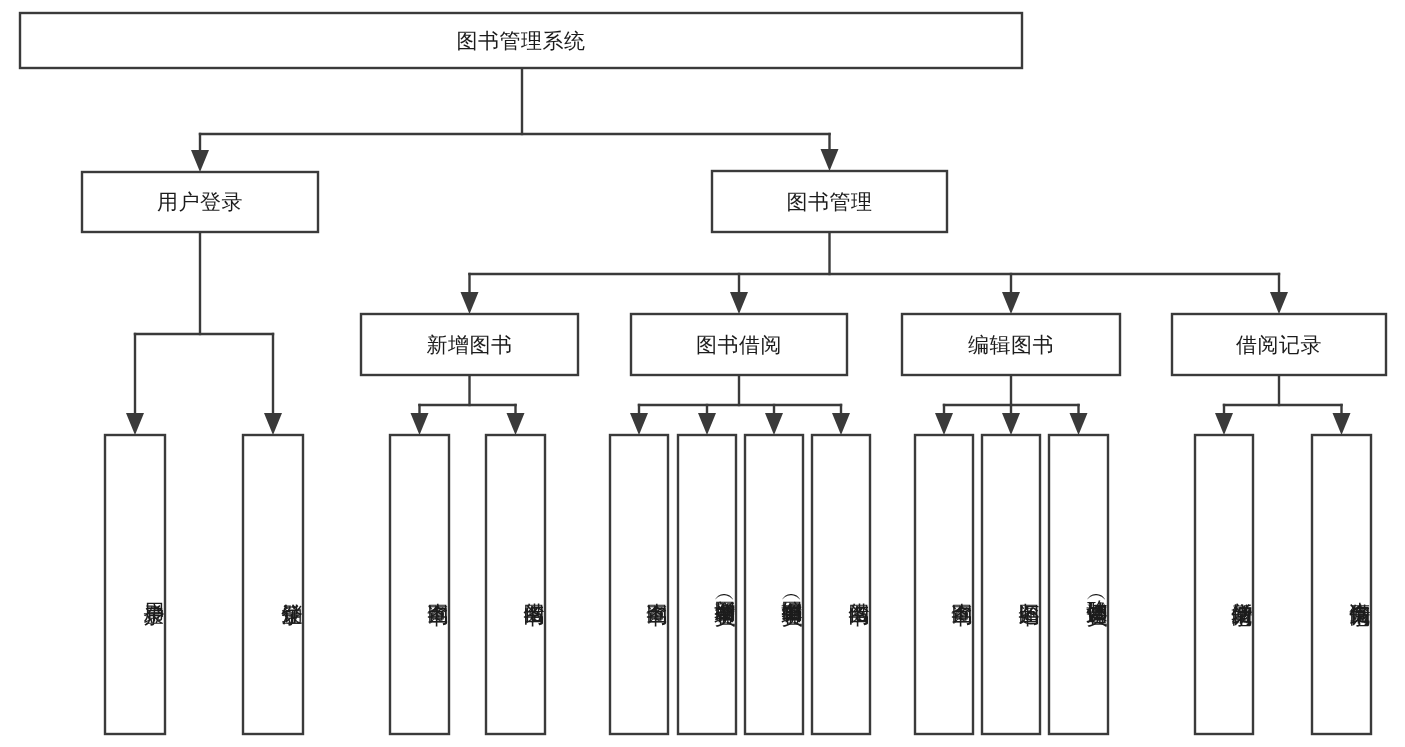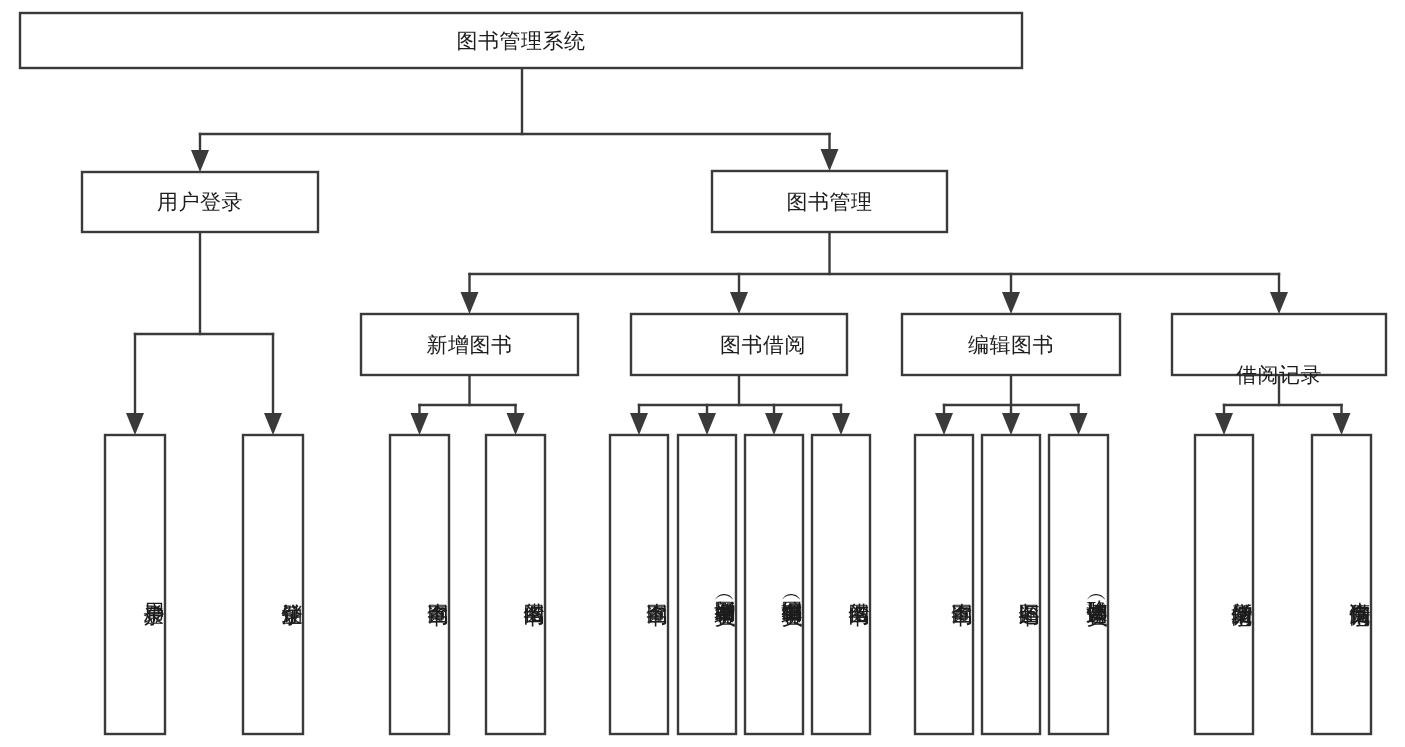--- a/index.html
+++ b/index.html
@@ -162,23 +162,23 @@
         <rect x="1195" y="435" width="58" height="299" class="node-box"></rect>
         <rect x="1312" y="435" width="59" height="299" class="node-box"></rect>
       </g>
   </svg>
 
   <div id="label-layer">
       <div class="node-label-h" style="left: 20px; top: 13px; width: 1002px; height: 55px;">图书管理系统</div>
       <div class="node-label-h" style="left: 82px; top: 172px; width: 236px; height: 60px;">用户登录</div>
       <div class="node-label-h" style="left: 712px; top: 171px; width: 235px; height: 61px;">图书管理</div>
       <div class="node-label-h" style="left: 361px; top: 314px; width: 217px; height: 61px;">新增图书</div>
-      <div class="node-label-h" style="left: 631px; top: 314px; width: 216px; height: 61px; margin-left: 24px;">图书借阅</div>
+      <div class="node-label-h" style="left: 631px; top: 314px; width: 216px; height: 61px;">图书借阅</div>
       <div class="node-label-h" style="left: 902px; top: 314px; width: 218px; height: 61px;">编辑图书</div>
-      <div class="node-label-h" style="left: 1172px; top: 314px; width: 214px; height: 61px; margin-top: 30px;">借阅记录</div>
+      <div class="node-label-h" style="left: 1172px; top: 314px; width: 214px; height: 61px;">借阅记录</div>
       <div class="node-label-v" style="left: 105px; top: 435px; width: 60px; height: 299px;">用户登录</div>
       <div class="node-label-v" style="left: 243px; top: 435px; width: 60px; height: 299px;">注销登录</div>
       <div class="node-label-v" style="left: 390px; top: 435px; width: 59px; height: 299px;">查询图书</div>
       <div class="node-label-v" style="left: 486px; top: 435px; width: 59px; height: 299px;">借阅图书</div>
       <div class="node-label-v" style="left: 610px; top: 435px; width: 58px; height: 299px;">查询图书</div>
       <div class="node-label-v" style="left: 678px; top: 435px; width: 58px; height: 299px;">新增图书（管理员）</div>
       <div class="node-label-v" style="left: 745px; top: 435px; width: 58px; height: 299px;">编辑图书（管理员）</div>
       <div class="node-label-v" style="left: 812px; top: 435px; width: 58px; height: 299px;">借阅图书</div>
       <div class="node-label-v" style="left: 915px; top: 435px; width: 58px; height: 299px;">查询图书</div>
       <div class="node-label-v" style="left: 982px; top: 435px; width: 58px; height: 299px;">归还图书</div>

